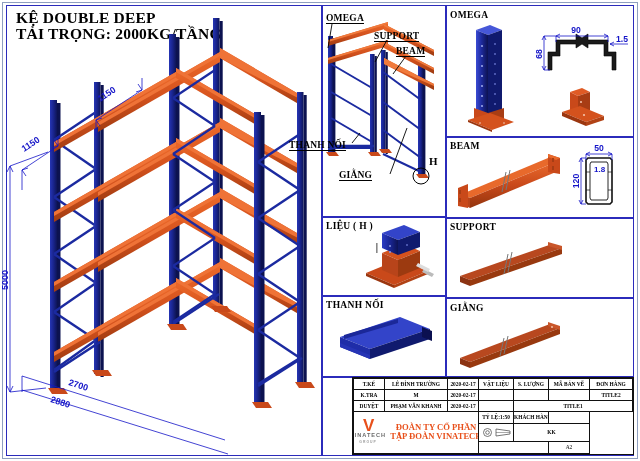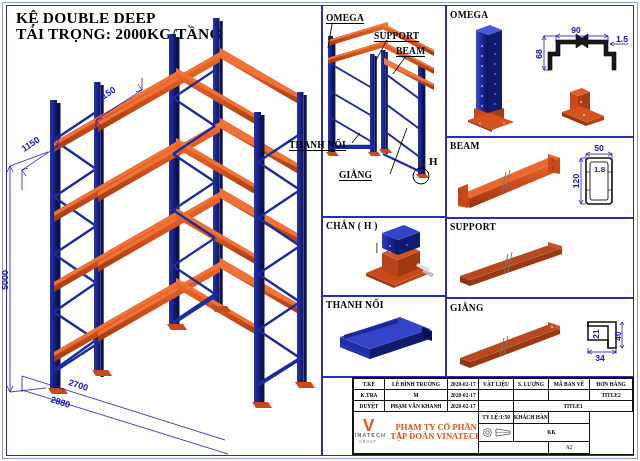--- a/index.html
+++ b/index.html
@@ -379,21 +379,21 @@
       <g stroke="#000" stroke-width="0.9" fill="none">
         <path d="M52 18 L48 42"></path>
         <path d="M107 34 L95 56"></path>
         <path d="M126 50 L113 68"></path>
         <path d="M72 137 L80 127"></path>
         <path d="M110 168 L127 122"></path>
       </g>
     </svg>
   </div>
 
-  <div class="panel-label" style="left:326px;top:221px;">CHẮN ( H )</div>
+  <div class="panel-label" style="left:326px;top:221px;">LIỆU ( H )</div>
   <div class="svgwrap" style="left:352px;top:225px;width:90px;height:68px;">
     <svg width="90" height="68" viewBox="0 0 90 68">
       <defs>
         <linearGradient id="bl3" x1="0" y1="0" x2="1" y2="0">
           <stop offset="0%" stop-color="#2a3cc4"></stop>
           <stop offset="55%" stop-color="#18248f"></stop>
           <stop offset="100%" stop-color="#0d1354"></stop>
         </linearGradient>
       </defs>
 
@@ -596,39 +596,20 @@
     <svg width="122" height="58" viewBox="0 0 122 58">
       <polygon points="8,46 98,12 108,16 18,50" fill="#b8481f"></polygon>
       <polygon points="8,46 18,50 18,56 8,52" fill="#8c3312"></polygon>
       <polygon points="18,50 108,16 108,22 18,56" fill="#98390f"></polygon>
       <polygon points="96,10 108,14 108,18 96,14" fill="#c9562a"></polygon>
       <circle cx="100" cy="15" r="1.1" fill="#efb99c"></circle>
       <g stroke="#777" stroke-width="1" fill="none">
         <path d="M52 26 L48 44"></path>
         <path d="M56 24 L52 42"></path>
       </g>
-    </svg>
-  </div>
-  <div class="svgwrap" style="left:578px;top:314px;width:58px;height:52px;">
-    <svg width="58" height="52" viewBox="0 0 58 52">
-      <path d="M10 8 L38 8 L38 34 L30 34 L30 12 L10 12 Z" fill="none" stroke="#111" stroke-width="1.5"></path>
-      <path d="M10 8 L10 26 L30 26 L30 34" fill="none" stroke="#111" stroke-width="1.5"></path>
-      <g stroke="#1414c8" stroke-width="0.8" fill="none">
-        <path d="M10 38 L38 38"></path>
-        <path d="M10 38 L14 36 M10 38 L14 40"></path>
-        <path d="M38 38 L34 36 M38 38 L34 40"></path>
-        <path d="M10 34 L10 40"></path>
-        <path d="M38 34 L38 40"></path>
-        <path d="M44 8 L44 34"></path>
-        <path d="M44 8 L42 11 M44 8 L46 11"></path>
-        <path d="M44 34 L42 31 M44 34 L46 31"></path>
-      </g>
-      <text x="22" y="47" fill="#1414c8" font-size="8.6" font-weight="bold" text-anchor="middle" font-family="Liberation Sans, sans-serif">34</text>
-      <text x="43" y="22" fill="#1414c8" font-size="8.4" font-weight="bold" text-anchor="middle" transform="rotate(-90 43 22)" font-family="Liberation Sans, sans-serif">40</text>
-      <text x="21" y="20" fill="#1414c8" font-size="8.4" font-weight="bold" text-anchor="middle" transform="rotate(-90 21 20)" font-family="Liberation Sans, sans-serif">21</text>
     </svg>
   </div>
 
   <div id="titleblock">
     <table>
       <tbody>
           <tr>
         <td style="width:30px;">T.KẾ</td>
         <td style="width:62px;">LÊ ĐÌNH TRƯỜNG</td>
         <td class="dt" style="width:30px;">2020-02-17</td>
@@ -655,21 +636,21 @@
       </tr>
       <tr>
         <td colspan="3" rowspan="3" class="brandcell">
           <div class="brand-wrap">
             <div class="vlogo">
               <div class="vmark">V</div>
               <div class="vname">VINATECH</div>
               <div class="vsub">GROUP</div>
             </div>
             <div class="cocompany">
-              <div>PHẠM TY CỔ PHẦN</div>
+              <div>ĐOÀN TY CỔ PHẦN</div>
               <div>TẬP ĐOÀN VINATECH</div>
             </div>
           </div>
         </td>
         <td>TỶ LỆ:1:50</td>
         <td>KHÁCH HÀNG</td>
         <td></td>
       </tr>
       <tr>
         <td>

